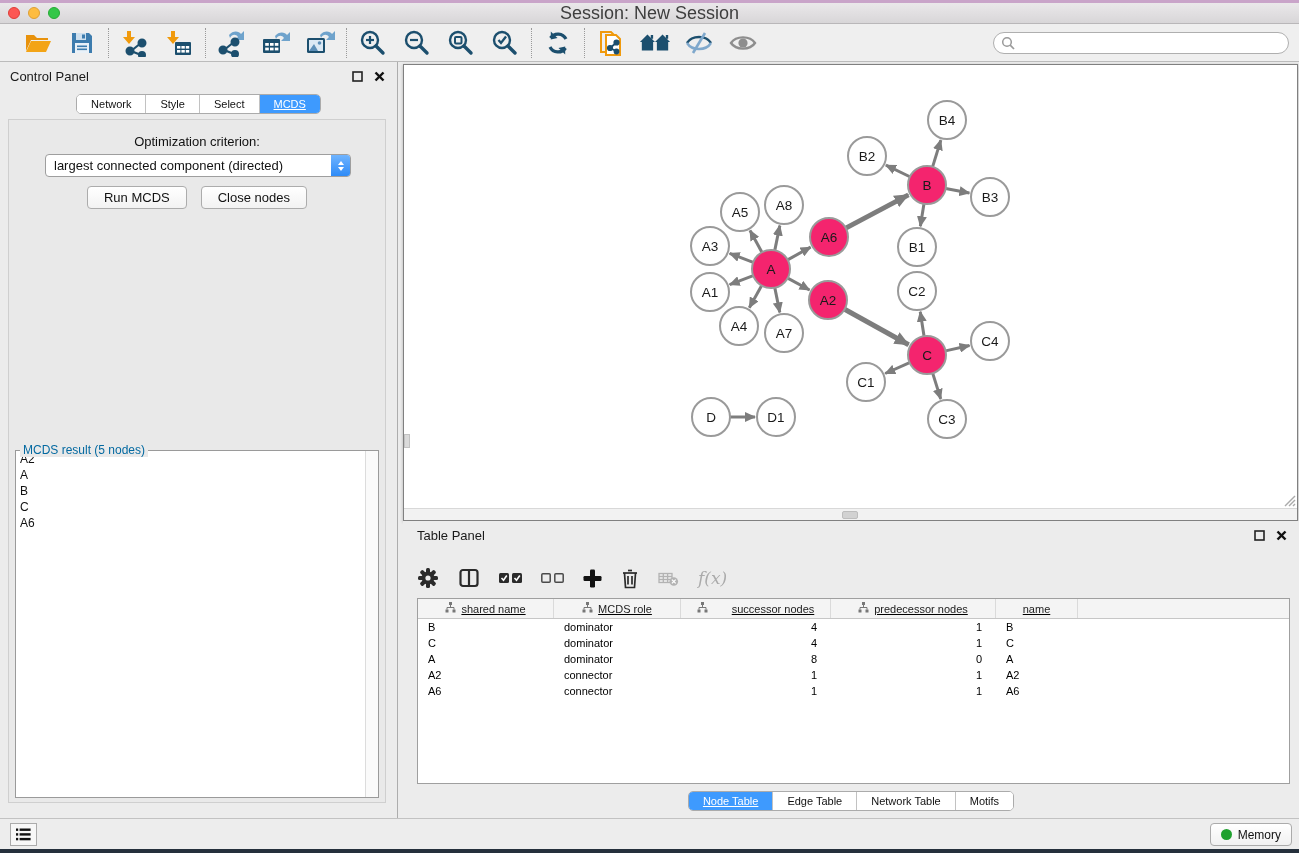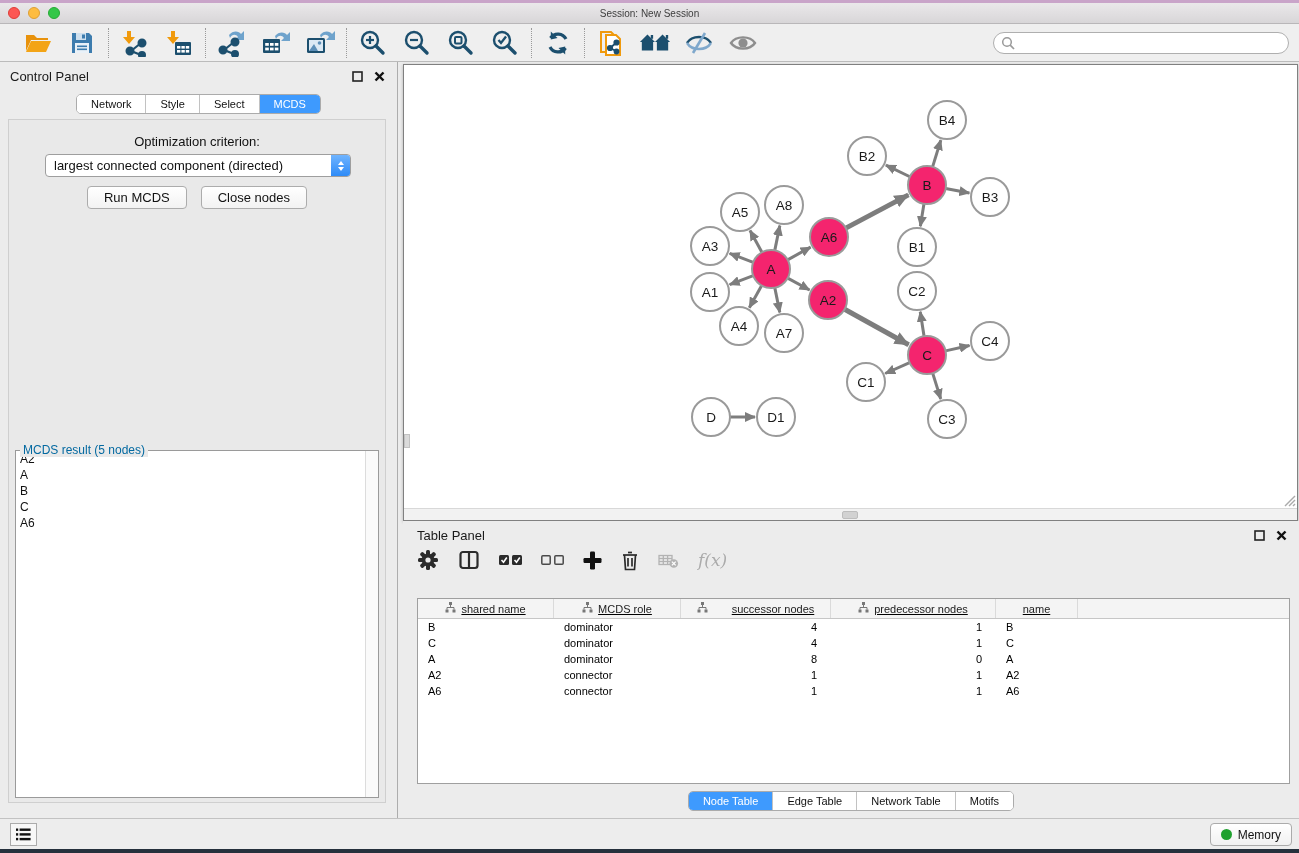--- a/index.html
+++ b/index.html
@@ -4,21 +4,21 @@
 <style>
   * { margin:0; padding:0; box-sizing:border-box; }
   html,body { width:1299px; height:853px; font-family:"Liberation Sans", sans-serif; }
   #app { position:relative; width:1299px; height:853px; background:#ECECEC; overflow:hidden; }
 
   
   .desk-top { position:absolute; left:0; top:0; width:100%; height:3px; background:#C9A4C9; }
   .titlebar { position:absolute; left:0; top:3px; width:100%; height:21px;
               background:linear-gradient(#EAE8EA,#D8D6D8); border-bottom:1px solid #B9B7B9;
               display:flex; align-items:center; justify-content:center; }
-  .titlebar .tl-text { font-size:10px; color:#3e3e3e; }
+  .titlebar .tl-text { font-size:18px; color:#3e3e3e; }
   .lights { position:absolute; left:8px; top:0; height:100%; display:flex; align-items:center; gap:8px; }
   .light { width:12px; height:12px; border-radius:50%; }
   .light.red { background:#FC5753; border:1px solid #DF3D38; }
   .light.yellow { background:#FDBC40; border:1px solid #DE9F34; }
   .light.green { background:#33C748; border:1px solid #27AA35; }
 
   
   .toolbar { position:absolute; left:0; top:24px; width:100%; height:38px; background:#EFEFEF;
              border-bottom:1px solid #BBB; display:flex; align-items:center; padding-left:12px; }
   .tb-group { display:flex; align-items:center; gap:12px; padding:0 10px; }
@@ -32,21 +32,21 @@
   
   .control-panel { position:absolute; left:0; top:62px; width:398px; height:756px; background:#ECECEC;
                    border-right:1px solid #ADADAD; }
   .panel-header { height:28px; display:flex; align-items:center; padding:0 10px; }
   .panel-header .ph-title { font-size:13px; color:#1a1a1a; flex:1; }
   .ph-btn { width:16px; height:16px; display:flex; align-items:center; justify-content:center; margin-left:6px; cursor:pointer; }
   .cp-tabs { display:flex; justify-content:center; margin-top:4px; }
   .tabgroup { display:flex; border:1px solid #ABABAB; border-radius:5px; overflow:hidden; background:#fff; }
   .tab { font-size:11px; color:#111; padding:3px 14px; background:#fff; border-right:1px solid #C2C2C2; cursor:pointer; }
   .tab:last-child { border-right:none; }
-  .tab.sel { background:#3E9AFE; color:#fff; }
+  .tab.sel { background:#3E9AFE; color:#fff;text-decoration:underline; }
   .cp-content { position:absolute; left:8px; right:11px; top:57px; bottom:15px;
                 background:#E9E9E9; border:1px solid #CFCFCF; }
   .opt-label { text-align:center; font-size:13px; color:#111; margin-top:14px; }
   .select { position:absolute; left:36px; right:34px; top:34px; height:23px; background:#fff;
             border:1px solid #9E9E9E; border-radius:4px; display:flex; align-items:center; cursor:pointer; }
   .select .sel-text { flex:1; font-size:13px; padding-left:8px; color:#111; white-space:nowrap; overflow:hidden; }
   .select .stepper { width:19px; height:21px; margin:0; background:linear-gradient(#6FB4FF,#2E8BF7); border-radius:0 3px 3px 0;
                      display:flex; flex-direction:column; align-items:center; justify-content:center; gap:2px; }
   .chev { width:0; height:0; border-left:3.5px solid transparent; border-right:3.5px solid transparent; }
   .chev.up { border-bottom:4px solid #fff; }
@@ -68,21 +68,21 @@
                   display:flex; align-items:center; justify-content:center; position:relative; }
   .net-titlebar .nt-text { font-size:13px; color:#333; }
   .net-canvas { position:absolute; left:0; right:0; top:23px; bottom:12px; background:#fff; overflow:hidden; }
   .net-hscroll { position:absolute; left:0; right:0; bottom:0; height:12px; background:#F2F2F2; border-top:1px solid #D8D8D8; }
   .net-hthumb { position:absolute; left:438px; top:2px; width:16px; height:8px; background:#D2D2D2; border:1px solid #BDBDBD; border-radius:2px; }
   .net-vthumb { position:absolute; left:0px; top:346px; width:6px; height:14px; background:#DADADA; border:1px solid #C2C2C2; }
   .resize-grip { position:absolute; right:1px; bottom:13px; width:14px; height:14px; }
 
   
   .table-panel { position:absolute; left:403px; top:521px; right:0; height:297px; background:#ECECEC; }
-  .tp-toolbar { position:absolute; left:14px; top:18px; height:42px; display:flex; align-items:center; gap:19px;justify-content:space-between; }
+  .tp-toolbar { position:absolute; left:14px; top:36px; height:42px; display:flex; align-items:center; gap:19px;justify-content:space-between; }
   .tp-icon { display:flex; align-items:center; justify-content:center; cursor:pointer; }
   .tp-icon.disabled { cursor:default; }
   .data-table { position:absolute; left:14px; right:9px; top:77px; bottom:34px; background:#fff; border:1px solid #9F9F9F; overflow:hidden; }
   .dt-header { display:flex; height:20px; background:#F4F4F4; border-bottom:1px solid #C6C6C6;text-decoration:underline; }
   .dt-hcell { display:flex; align-items:center; justify-content:center; gap:5px; font-size:11px; color:#222;
               border-right:1px solid #DADADA; cursor:pointer; }
   .dt-row { display:flex; height:16px; }
   .dt-cell { font-size:11px; color:#000; line-height:16px; white-space:nowrap; overflow:hidden; }
   .ta-l { text-align:left; } .ta-r { text-align:right; }
   .tp-tabs { position:absolute; left:0; right:0; bottom:7px; display:flex; justify-content:center; }

